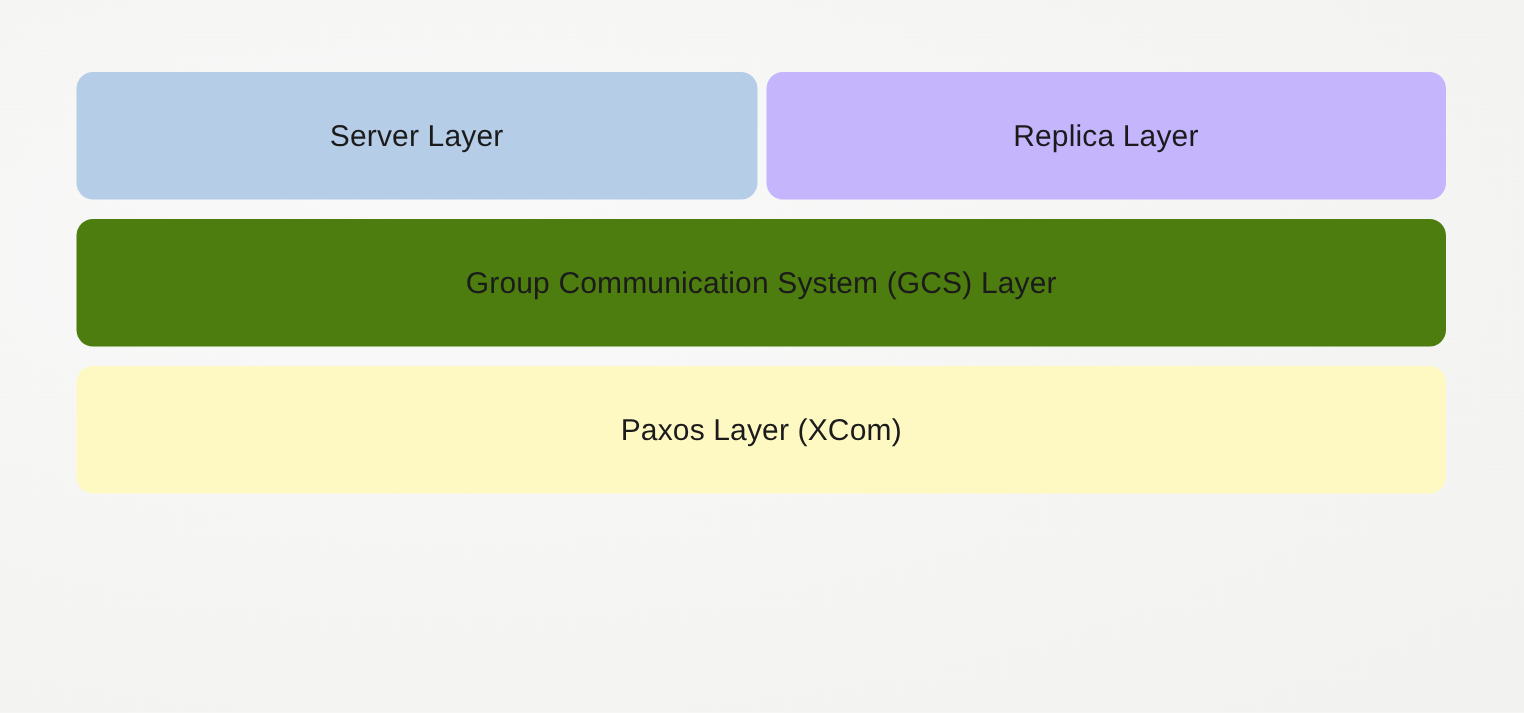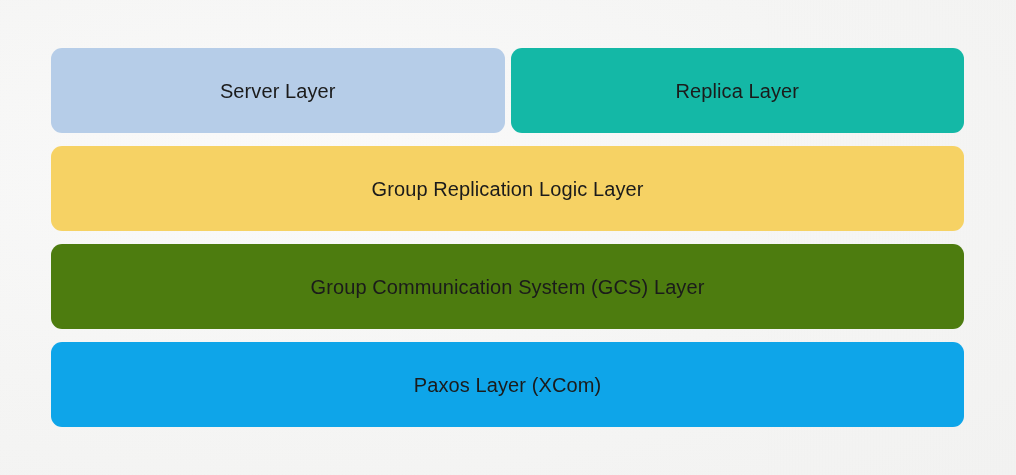--- a/index.html
+++ b/index.html
@@ -71,36 +71,31 @@
 <body style="background: rgb(246, 246, 245);">
 
 <div id="canvas"></div>
 
 <div class="stack">
 
   <div class="row">
     <div class="layer-box" style="background-color: rgb(182, 205, 232);">
       <span class="layer-label" style="color: rgb(27, 27, 27);">Server Layer</span>
     </div>
-    <div class="layer-box" style="background-color: #14b8a6;">
+    <div class="layer-box" style="background-color: #c4b5fd;">
       <span class="layer-label" style="color: rgb(27, 27, 27);">Replica Layer</span>
     </div>
   </div>
 
-  <div class="row">
-    <div class="layer-box" style="background-color: rgb(246, 210, 100);">
-      <span class="layer-label" style="color: rgb(27, 27, 27);">Group Replication Logic Layer</span>
-    </div>
-  </div>
 
   <div class="row">
     <div class="layer-box" style="background-color: #4d7c0f;">
       <span class="layer-label" style="color: rgb(27, 27, 27);">Group Communication System (GCS) Layer</span>
     </div>
   </div>
 
   <div class="row">
-    <div class="layer-box" style="background-color: #0ea5e9;">
+    <div class="layer-box" style="background-color: #fef9c3;">
       <span class="layer-label" style="color: rgb(27, 27, 27);">Paxos Layer (XCom)</span>
     </div>
   </div>
 
 </div>
 
 </body></html>

